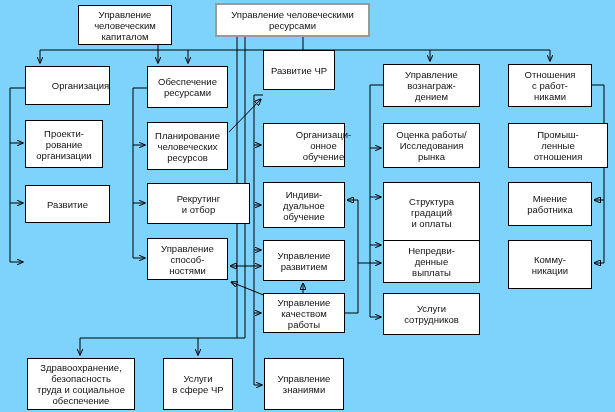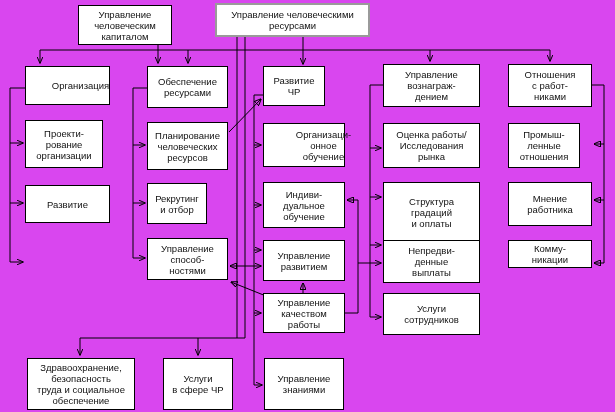--- a/index.html
+++ b/index.html
@@ -1,17 +1,17 @@
 <!DOCTYPE html>
 <html><head>
 <meta charset="utf-8">
 <style>
   html,body{margin:0;padding:0;background:#ffffff;}
   #canvas{
-    position:relative;width:615px;height:412px;background:#d946ef;
+    position:relative;width:615px;height:412px;background:#7dd3fc;
     font-family:"Liberation Sans","DejaVu Sans",sans-serif;overflow:hidden;
   }
   #wires{position:absolute;left:0;top:0;width:615px;height:412px;}
   .box{
     position:absolute;background:#ffffff;border:1px solid #000000;
     display:flex;align-items:center;justify-content:center;text-align:center;
     font-size:9.5px;line-height:11px;color:#111;white-space:pre-line;
     box-sizing:border-box;padding:1px 2px;
   }
   .box.hr{border:2px solid #9a9a9a;}
@@ -93,27 +93,27 @@
   <div class="box" style="left:25px;top:120px;width:78px;height:48px;">Проекти-
 рование
 организации</div>
   <div class="box" style="left:25px;top:185px;width:85px;height:38px;">Развитие</div>
 
   <div class="box" style="left:147px;top:66px;width:81px;height:42px;">Обеспечение
 ресурсами</div>
   <div class="box" style="left:147px;top:122px;width:81px;height:48px;">Планирование
 человеческих
 ресурсов</div>
-  <div class="box" style="left:147px;top:183px;width:60px;height:41px;">Рекрутинг
+  <div class="box" style="left:147px;top:183px;width:103px;height:41px;">Рекрутинг
 и отбор</div>
   <div class="box" style="left:147px;top:238px;width:81px;height:42px;">Управление
 способ-
 ностями</div>
 
-  <div class="box" style="left:263px;top:66px;width:62px;height:40px;">Развитие ЧР</div>
+  <div class="box" style="left:263px;top:50px;width:72px;height:40px;">Развитие ЧР</div>
   <div class="box" style="left:263px;top:123px;width:82px;height:44px;padding-left:41px;">Организаци-
 онное
 обучение</div>
   <div class="box" style="left:263px;top:182px;width:82px;height:46px;">Индиви-
 дуальное
 обучение</div>
   <div class="box" style="left:263px;top:240px;width:82px;height:41px;">Управление
 развитием</div>
   <div class="box" style="left:263px;top:293px;width:82px;height:40px;">Управление
 качеством
@@ -130,26 +130,26 @@
 и оплаты</div>
   <div class="box" style="left:383px;top:240px;width:97px;height:43px;">Непредви-
 денные
 выплаты</div>
   <div class="box" style="left:383px;top:293px;width:97px;height:42px;">Услуги
 сотрудников</div>
 
   <div class="box" style="left:508px;top:64px;width:84px;height:43px;">Отношения
 с работ-
 никами</div>
-  <div class="box" style="left:508px;top:123px;width:72px;height:45px;">Промыш-
+  <div class="box" style="left:508px;top:123px;width:100px;height:45px;">Промыш-
 ленные
 отношения</div>
   <div class="box" style="left:508px;top:182px;width:84px;height:44px;">Мнение
 работника</div>
-  <div class="box" style="left:508px;top:240px;width:84px;height:28px;">Комму-
+  <div class="box" style="left:508px;top:240px;width:84px;height:49px;">Комму-
 никации</div>
 
   <div class="box" style="left:27px;top:358px;width:108px;height:52px;">Здравоохранение,
 безопасность
 труда и социальное
 обеспечение</div>
   <div class="box" style="left:163px;top:358px;width:70px;height:52px;">Услуги
 в сфере ЧР</div>
   <div class="box" style="left:264px;top:358px;width:80px;height:52px;">Управление
 знаниями</div>

